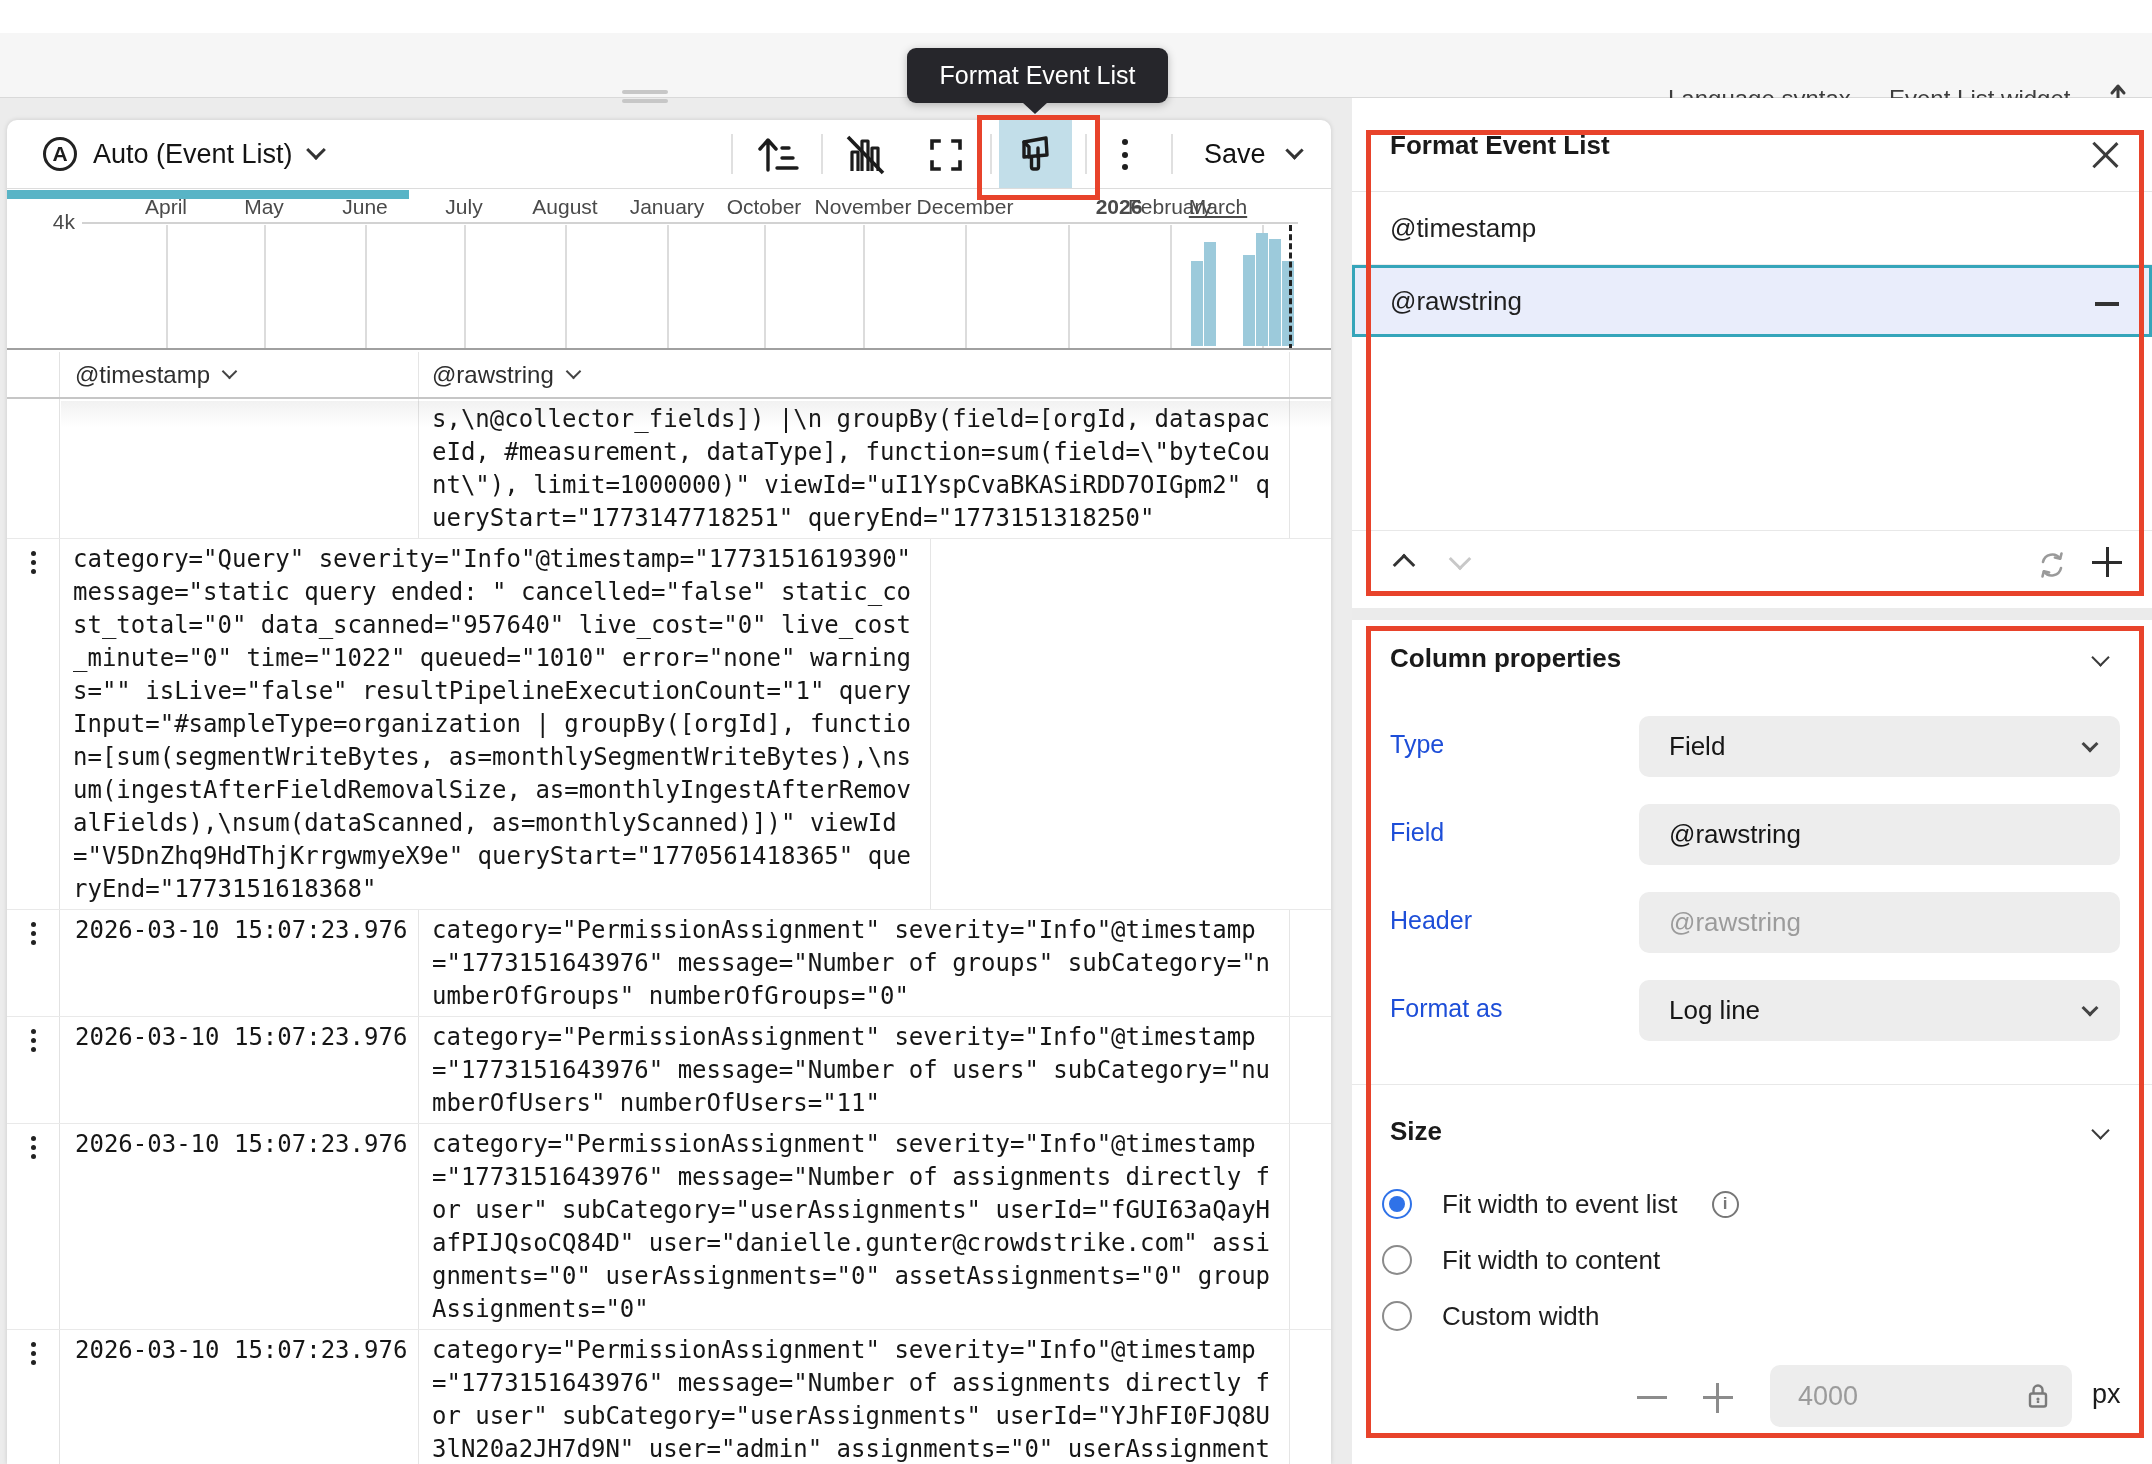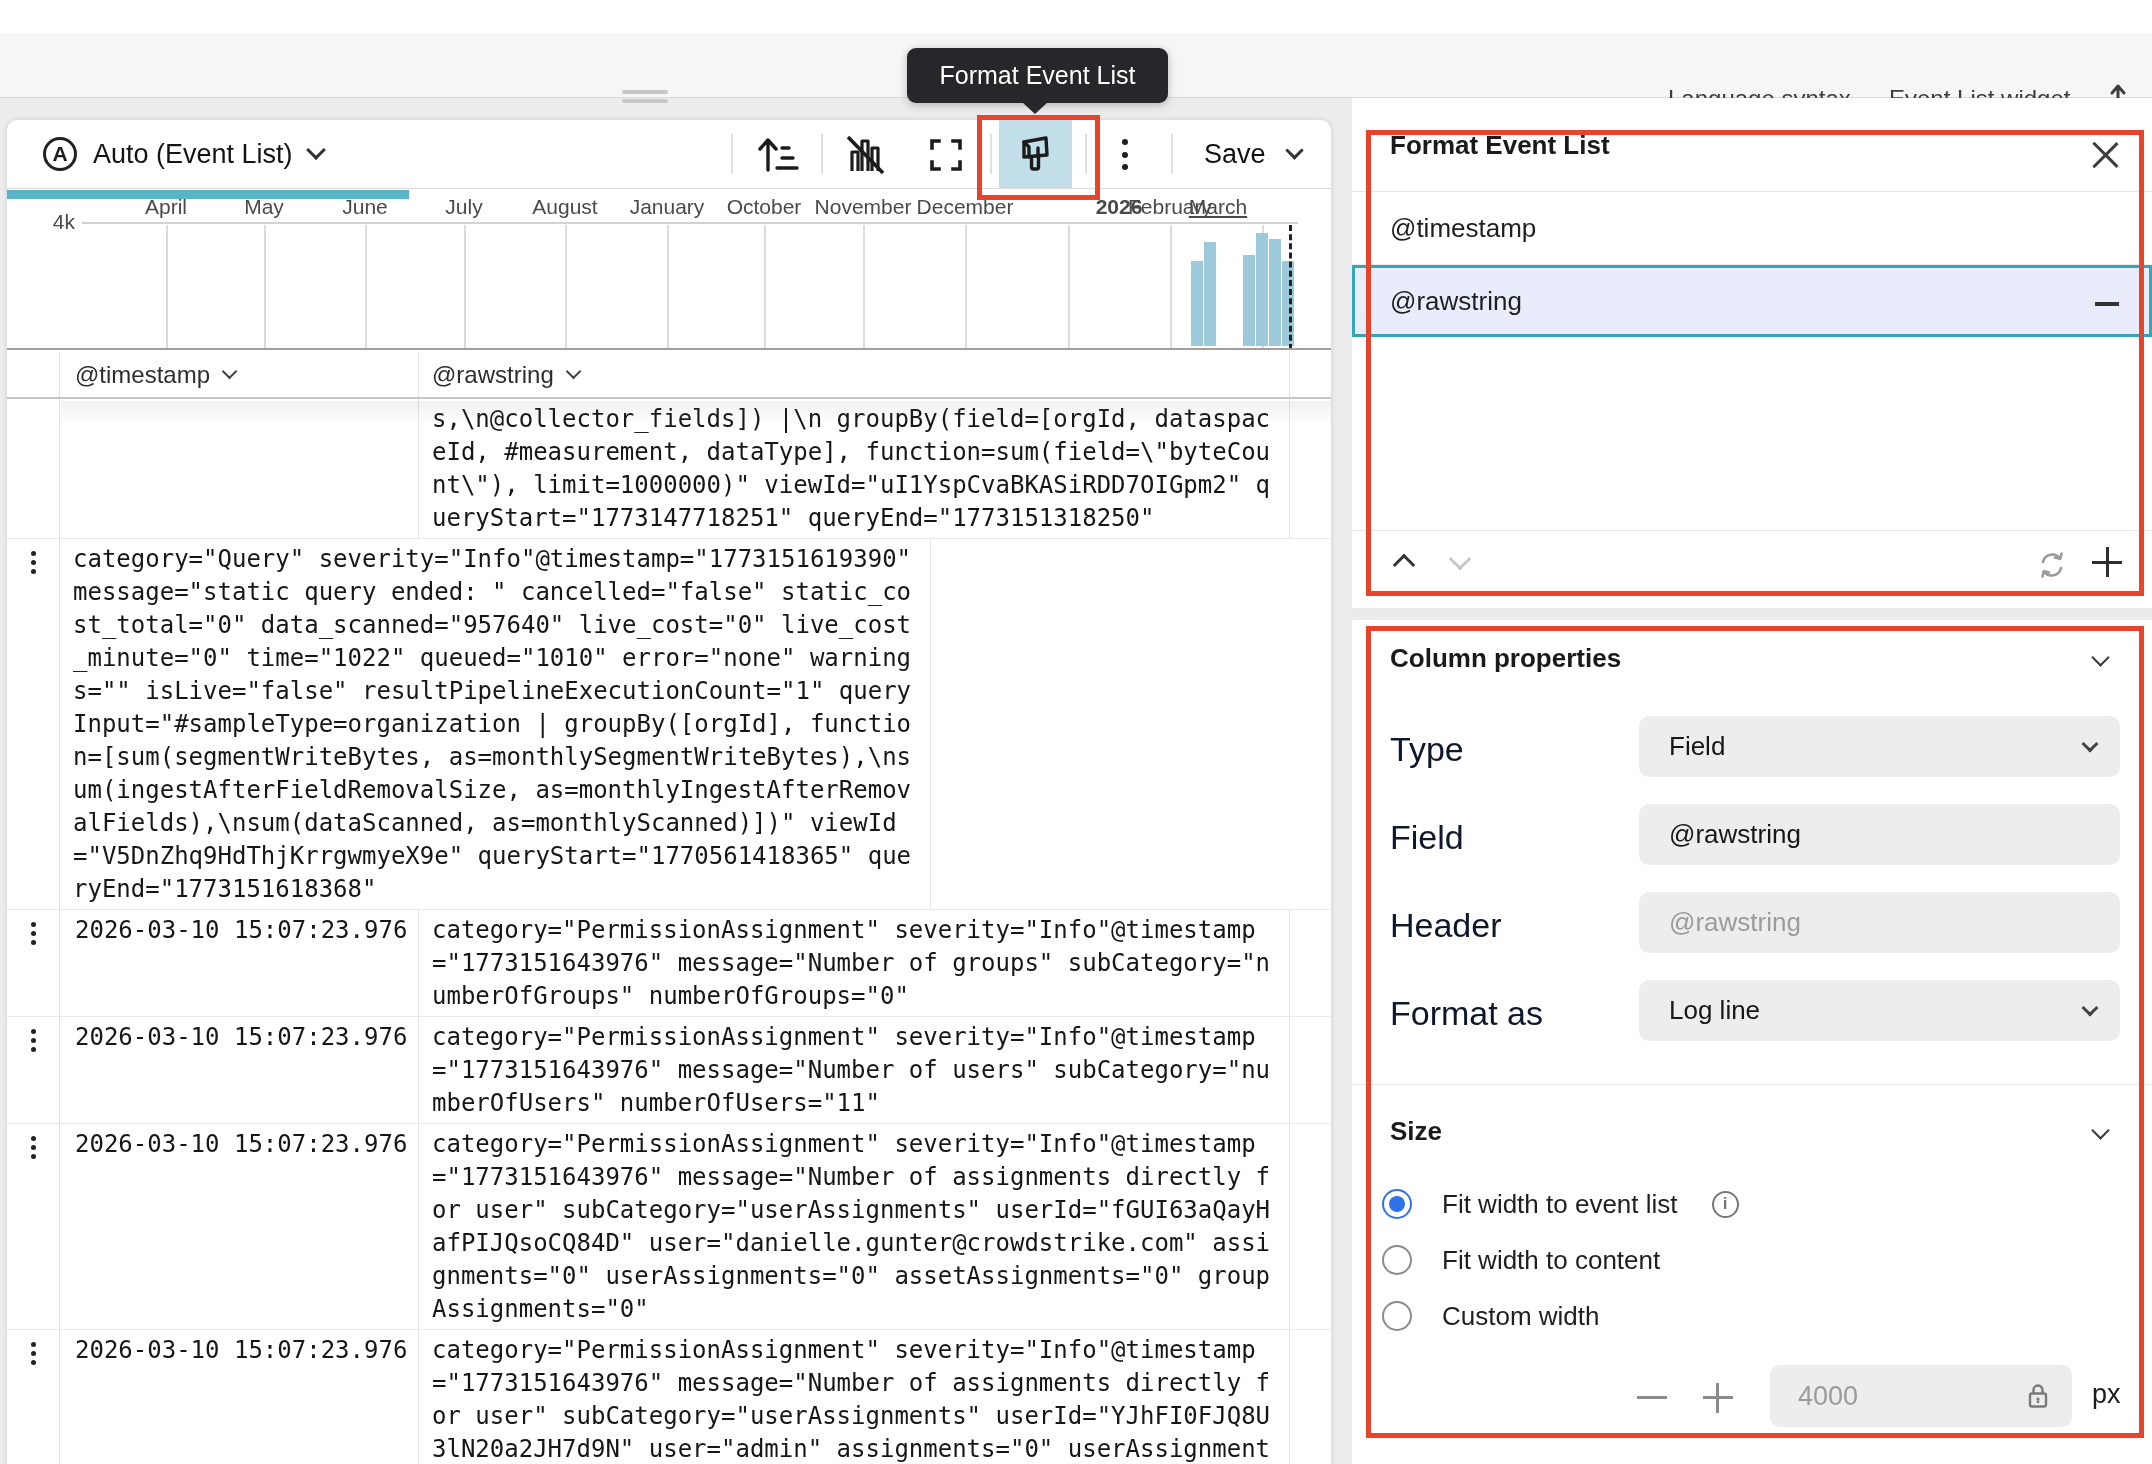--- a/index.html
+++ b/index.html
@@ -91,21 +91,21 @@
   .ftr-chev { top:26px; width:16px; height:16px; border-width:3.5px; cursor:pointer; }
   .ftr-chev.dis { border-color:#c8c8c8; cursor:default; }
   #refresh-btn { left:684px; top:18px; width:32px; height:32px; cursor:pointer; }
   #add-field { left:738px; top:14px; width:34px; height:34px; cursor:pointer; }
   #add-field:before { content:""; position:absolute; left:16px; top:2px; width:3px; height:30px; background:#2c2c2c; }
   #add-field:after  { content:""; position:absolute; left:2px; top:16px; width:30px; height:3px; background:#2c2c2c; }
   #panel-band { left:0; top:510px; width:800px; height:12px; background:#ebebeb; }
 
   .sec-head { font-size:26px; font-weight:600; color:#1a1a1a; }
   .sec-chev { width:13px; height:13px; border-width:2.5px; border-color:#3a3a3a; cursor:pointer; }
-  .prop-label { left:38px; font-size:34px; color:#0f172a; }
+  .prop-label { left:38px; font-size:25px; color:#1d4ed8; }
   .control { left:287px; width:481px; height:61px; background:#ededed; border-radius:10px;
              display:flex; align-items:center; padding:0 24px 0 30px; font-size:26px; color:#161616; cursor:pointer; }
   .control .dd-chev { margin-left:auto; width:12px; height:12px; border-width:3px; border-color:#444; margin-top:-6px; }
   .ctl-input { left:287px; width:481px; height:61px; background:#ededed; border-radius:10px; border:none;
                padding:0 30px; font-size:26px; color:#161616; font-family:"Liberation Sans", sans-serif; }
   .ctl-input::placeholder { color:#9b9b9b; }
   #panel-div2 { left:0; top:986px; width:800px; height:1px; background:#e8e8e8; }
 
   .radio-row { left:30px; height:44px; display:flex; align-items:center; gap:30px; cursor:pointer; }
   .radio { width:30px; height:30px; border-radius:50%; border:2.5px solid #8b8b8b; position:relative; flex:0 0 30px; }

